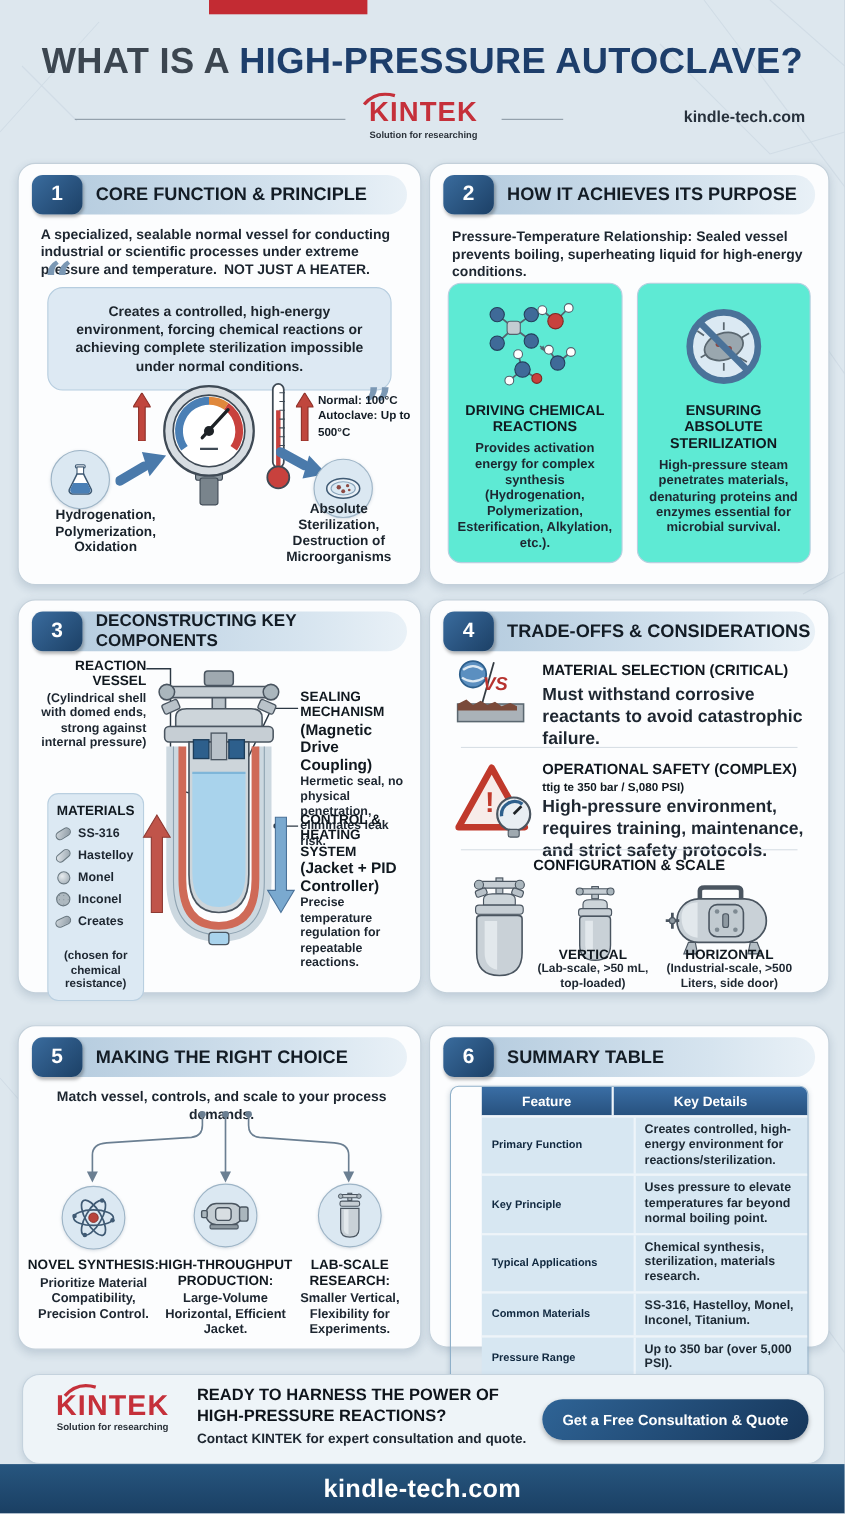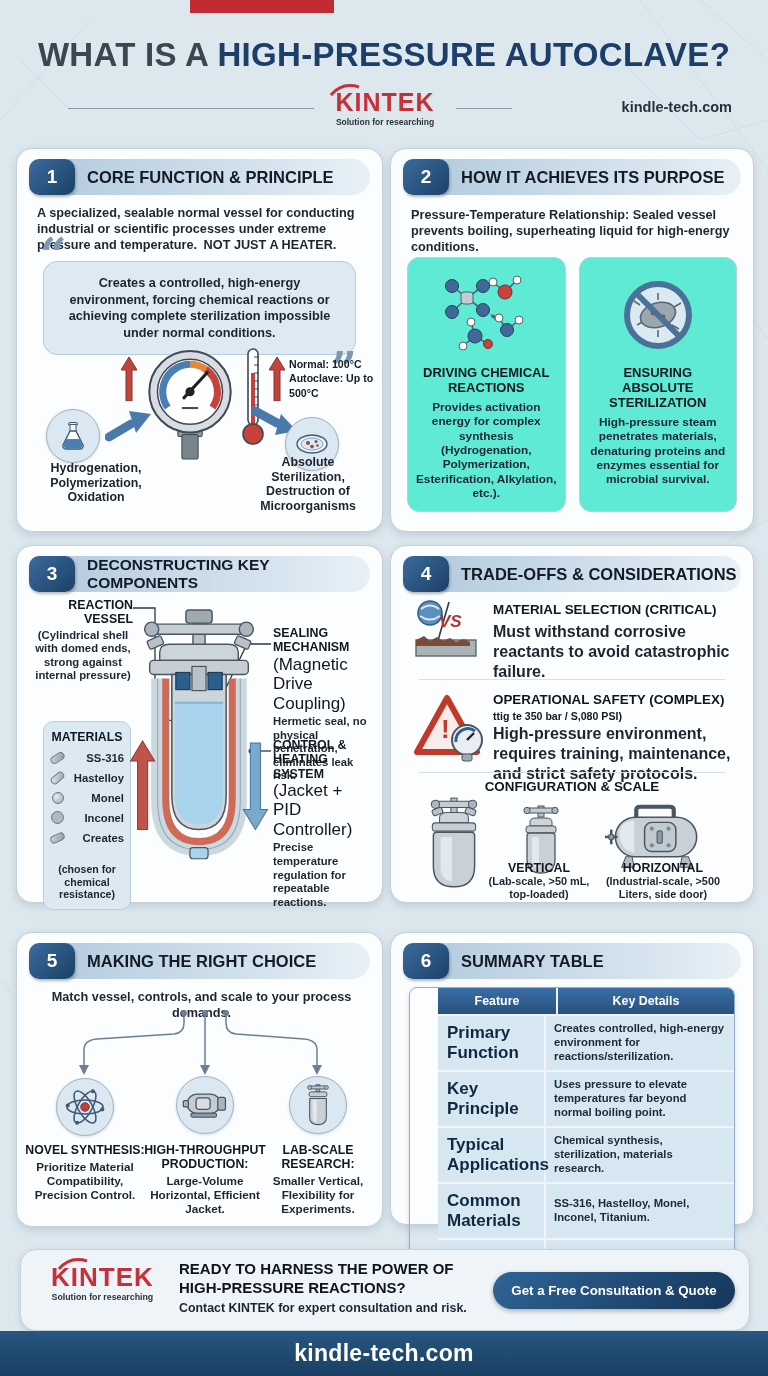--- a/index.html
+++ b/index.html
@@ -31,25 +31,25 @@
   .tempnote{position:absolute;font-size:10.6px;font-weight:700;color:#141d26;line-height:1.35;}
   .tempnote span{display:block;}
   
   .duo{position:absolute;left:16px;right:16px;top:108px;display:flex;gap:13px;}
   .duo .sub{flex:1;background:#5eead4;border:1px solid #b9cfe0;border-radius:12px;padding:8px 8px 10px;min-height:199px;text-align:center;}
   .duo .icn{height:98px;display:flex;align-items:center;justify-content:center;}
   .duo h4{margin:2px 0 4px;font-size:13px;font-weight:800;color:#10181f;line-height:1.15;}
   .duo p{margin:0;font-size:11.8px;font-weight:600;color:#1d2630;line-height:1.22;}
   
   .lbl-t{font-size:12.4px;font-weight:800;color:#10181f;line-height:1.15;}
-  .lbl-s{font-size:17px;font-weight:400;color:#10181f;line-height:1.15;}
+  .lbl-s{font-size:14px;font-weight:700;color:#10181f;line-height:1.15;}
   .lbl-d{font-size:11.3px;font-weight:600;color:#1d2630;line-height:1.2;}
   .mat-box{position:absolute;left:26px;top:175px;width:88px;background:#dce9f3;border:1px solid #b9cfe0;border-radius:10px;padding:8px 6px;box-sizing:border-box;}
   .mat-box h5{margin:0 0 6px;text-align:center;font-size:12.3px;font-weight:800;color:#10181f;}
-  .mrow{display:flex;align-items:center;gap:6px;margin:5px 0;font-size:11.3px;font-weight:600;color:#1d2630;justify-content:space-between;}
+  .mrow{display:flex;align-items:center;gap:6px;margin:5px 0;font-size:11.3px;font-weight:600;color:#1d2630;}
   .mic{width:15px;height:15px;flex:none;display:flex;align-items:center;justify-content:center;}
   .cap{width:13px;height:6px;border-radius:4px;background:linear-gradient(135deg,#cfd6db,#8d9aa4);border:1px solid #6a7880;transform:rotate(-32deg);}
   .sph{width:10px;height:10px;border-radius:50%;background:radial-gradient(circle at 35% 35%,#e7ecef,#9aa7b0);border:1px solid #6a7880;}
   .sphd{width:11px;height:11px;border-radius:50%;background:#aeb9c0;border:1px solid #6a7880;background-image:radial-gradient(#77858f 16%,transparent 18%);background-size:4px 4px;}
   .mnote{margin-top:18px;text-align:center;font-size:10.6px;font-weight:600;color:#1d2630;line-height:1.2;}
   
   .t4{font-size:13.4px;font-weight:800;color:#0f161d;}
   .sub4{font-size:10.6px;font-weight:800;color:#10181f;}
   .txt4{font-size:16px;font-weight:600;color:#1d2630;line-height:1.25;}
   .div4{position:absolute;left:28px;right:28px;height:1px;background:#d8dfe5;}
@@ -60,21 +60,21 @@
   .opt{position:absolute;text-align:center;}
   .opt .t{font-size:12.3px;font-weight:800;color:#10181f;line-height:1.15;margin-bottom:3px;}
   .opt .d{font-size:11.7px;font-weight:600;color:#1d2630;line-height:1.2;}
   
   .tbl{position:absolute;left:18px;right:18px;top:54px;border-radius:8px;overflow:hidden;border:1px solid #8fb0c9;box-shadow:0 2px 5px rgba(40,70,100,.18);padding-left:28px;}
   .hrow{display:flex;background:linear-gradient(180deg,#3a6ea5,#27517e);color:#fff;font-weight:800;font-size:12.4px;}
   .hcell{padding:6px 4px;text-align:center;}
   .c1{width:120px;flex:none;border-right:2px solid #eef4f9;box-sizing:border-box;}
   .c2{flex:1;}
   .brow{display:flex;background:#d7e7f2;border-top:2px solid #eef4f9;}
-  .fcell{width:108px;flex:none;padding:7px 4px 7px 9px;font-weight:800;font-size:17px;color:#10283f;border-right:2px solid #eef4f9;display:flex;align-items:center;box-sizing:border-box;}
+  .fcell{width:140px;flex:none;padding:7px 4px 7px 9px;font-weight:800;font-size:10px;color:#10283f;border-right:2px solid #eef4f9;display:flex;align-items:center;box-sizing:border-box;}
   .dcell{flex:1;padding:5px 8px;color:#1c2833;font-weight:600;font-size:11.3px;display:flex;align-items:center;line-height:1.22;}
   
   .foot-card{position:absolute;left:20px;top:1249px;width:728px;height:80px;background:#eef4f8;border:1px solid #c4d2dd;border-radius:16px;box-shadow:0 2px 6px rgba(40,70,100,.15);}
   .foot-logo{position:absolute;left:30px;top:14px;text-align:center;}
   .foot-logo .ktx{font-size:26px;font-weight:800;color:#c5303a;letter-spacing:1px;line-height:1;}
   .foot-logo .tag{font-size:8.8px;font-weight:600;color:#2c333b;margin-top:2px;}
   .foot-head{position:absolute;left:158px;top:10px;}
   .foot-head .h{font-size:15px;font-weight:800;color:#0e141b;line-height:1.25;}
   .foot-head .c{font-size:12.4px;font-weight:600;color:#1d2630;margin-top:3px;}
   .cta-btn{position:absolute;right:14px;top:22px;width:242px;height:37px;border:none;border-radius:19px;background:linear-gradient(135deg,#2f6496,#16365a);color:#fff;font-family:"Liberation Sans",sans-serif;font-weight:800;font-size:13.3px;cursor:pointer;box-shadow:0 2px 5px rgba(0,0,0,.3);}
@@ -275,21 +275,21 @@
         <polyline points="254,98 230,98 206,148"></polyline>
         <polyline points="254,205 234,205"></polyline>
       </g>
       <circle cx="166" cy="178" r="2.5" fill="#2c3844"></circle>
       <circle cx="206" cy="148" r="2.5" fill="#2c3844"></circle>
       <circle cx="234" cy="205" r="2.5" fill="#2c3844"></circle>
     </svg>
 
     <div class="abs" style="left:16px;top:52px;width:100px;text-align:right;">
       <div class="lbl-t">REACTION VESSEL</div>
-      <div class="lbl-d" style="text-align:center;margin-top:2px;">(Cylindrical shell with domed ends, strong against internal pressure)</div>
+      <div class="lbl-d" style="margin-top:2px;">(Cylindrical shell with domed ends, strong against internal pressure)</div>
     </div>
 
     <div class="mat-box">
       <h5>MATERIALS</h5>
       <div class="mrow">
           <span class="mic">
             <span class="cap"></span>
           </span>
           <span>SS-316</span>
         </div>
@@ -562,21 +562,21 @@
     <div class="foot-logo">
       <svg width="32" height="12" viewBox="0 0 30 12" style="position:absolute;left:6px;top:-6px;">
         <path d="M1,11 Q12,-2 29,3" stroke="#c5303a" stroke-width="3" fill="none"></path>
       </svg>
       <div class="ktx">KINTEK</div>
       <div class="tag">Solution for researching</div>
     </div>
     <div class="foot-head">
       <div class="h">READY TO HARNESS THE POWER OF</div>
       <div class="h">HIGH-PRESSURE REACTIONS?</div>
-      <div class="c">Contact KINTEK for expert consultation and risk.</div>
+      <div class="c">Contact KINTEK for expert consultation and quote.</div>
     </div>
     <button class="cta-btn">Get a Free Consultation &amp; Quote</button>
   </div>
 
   <div class="bottom-bar">
     <span class="site">kindle-tech.com</span>
   </div>
 
 </div>
 

